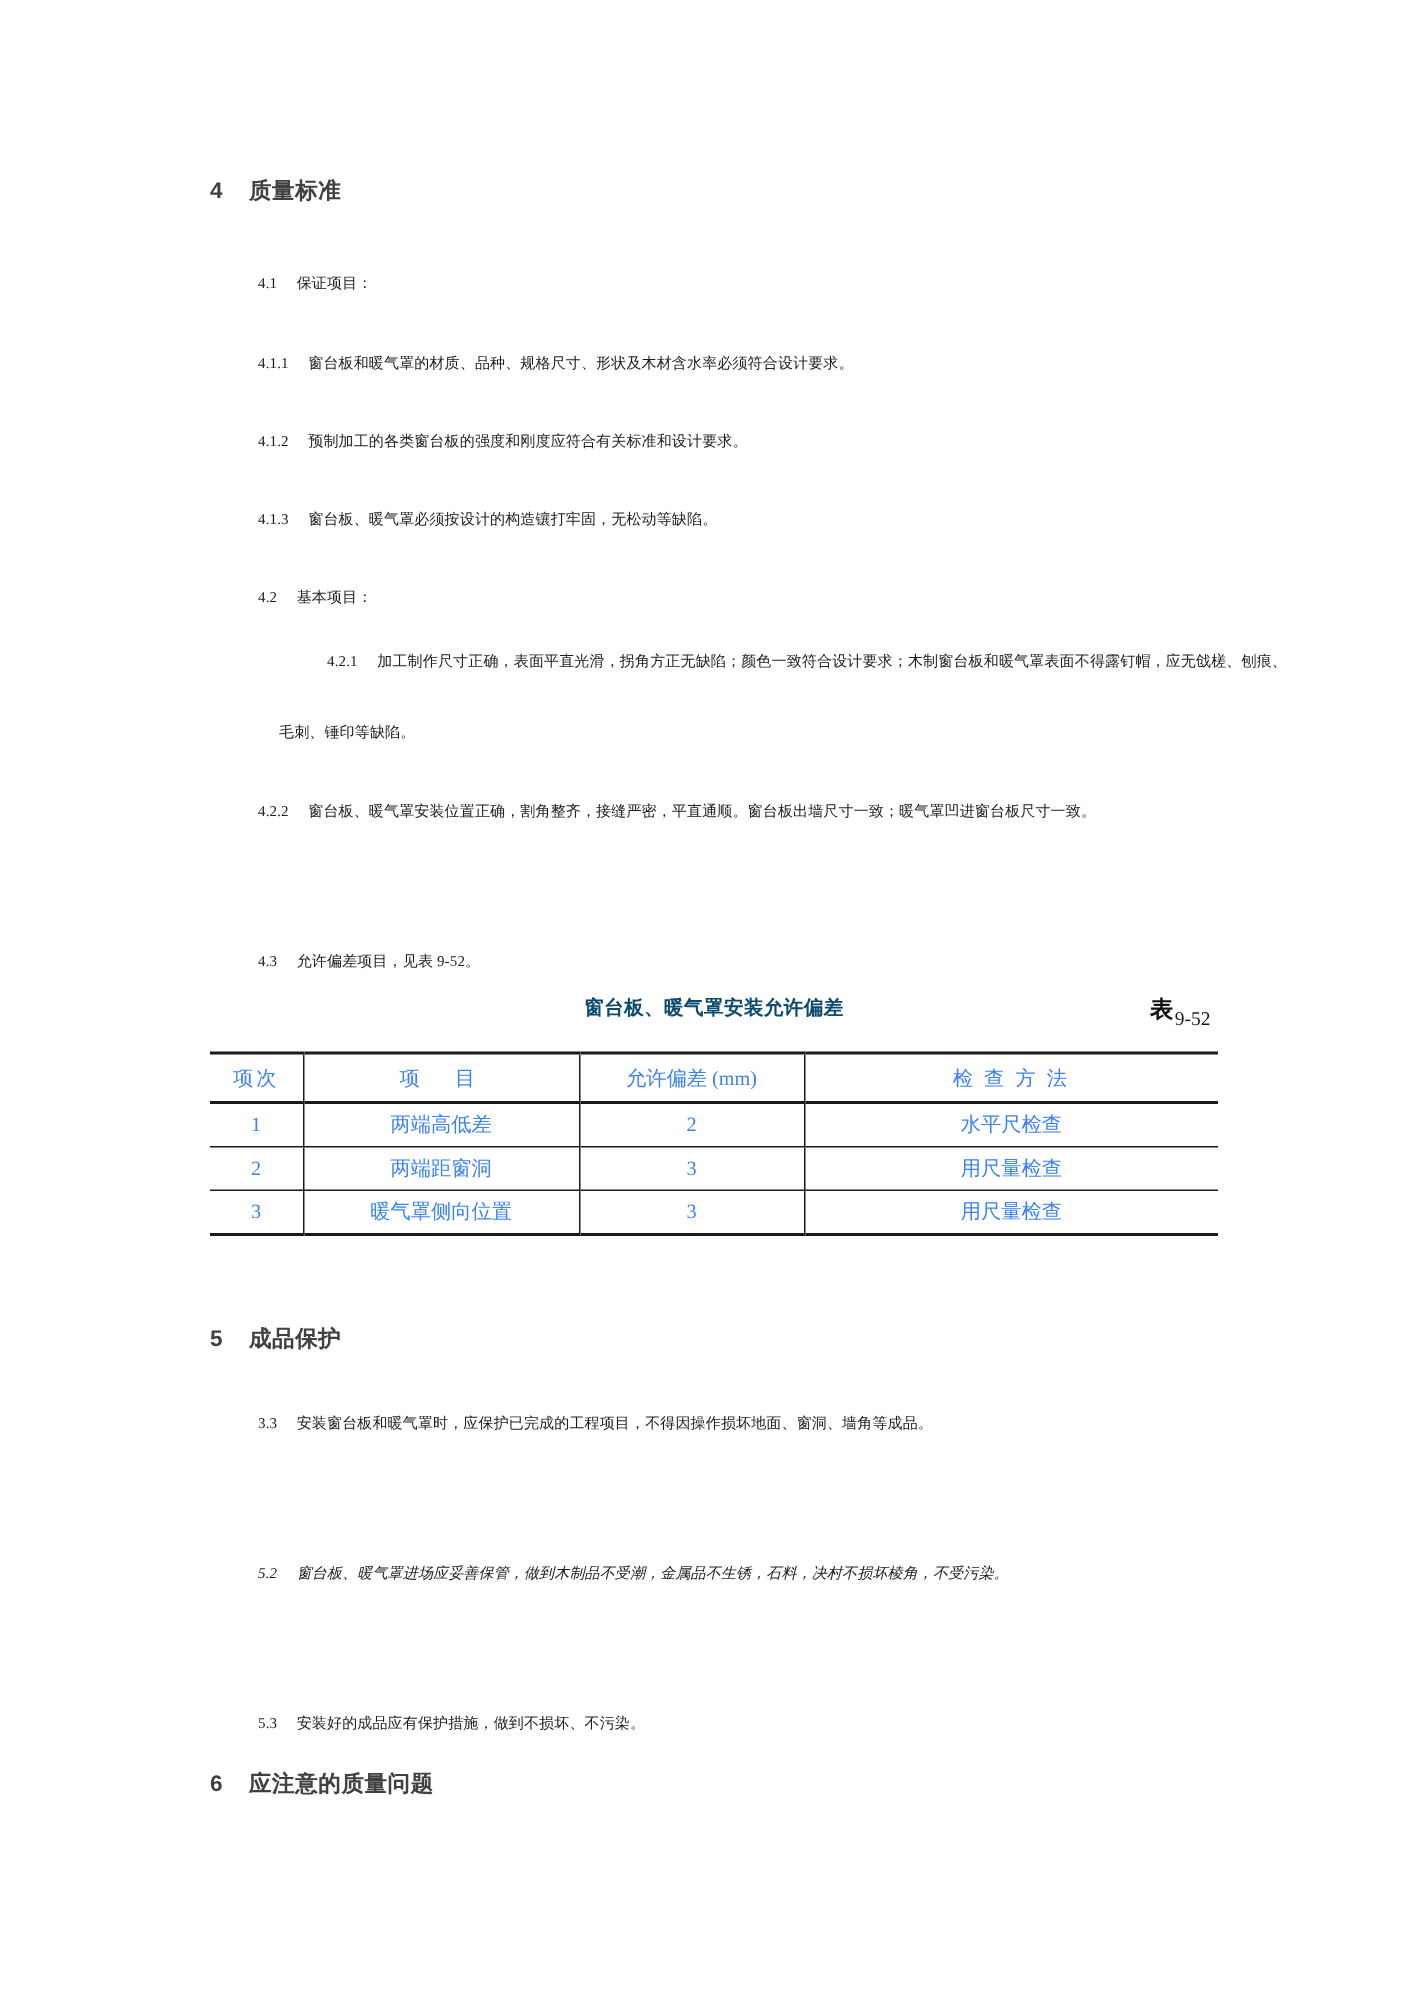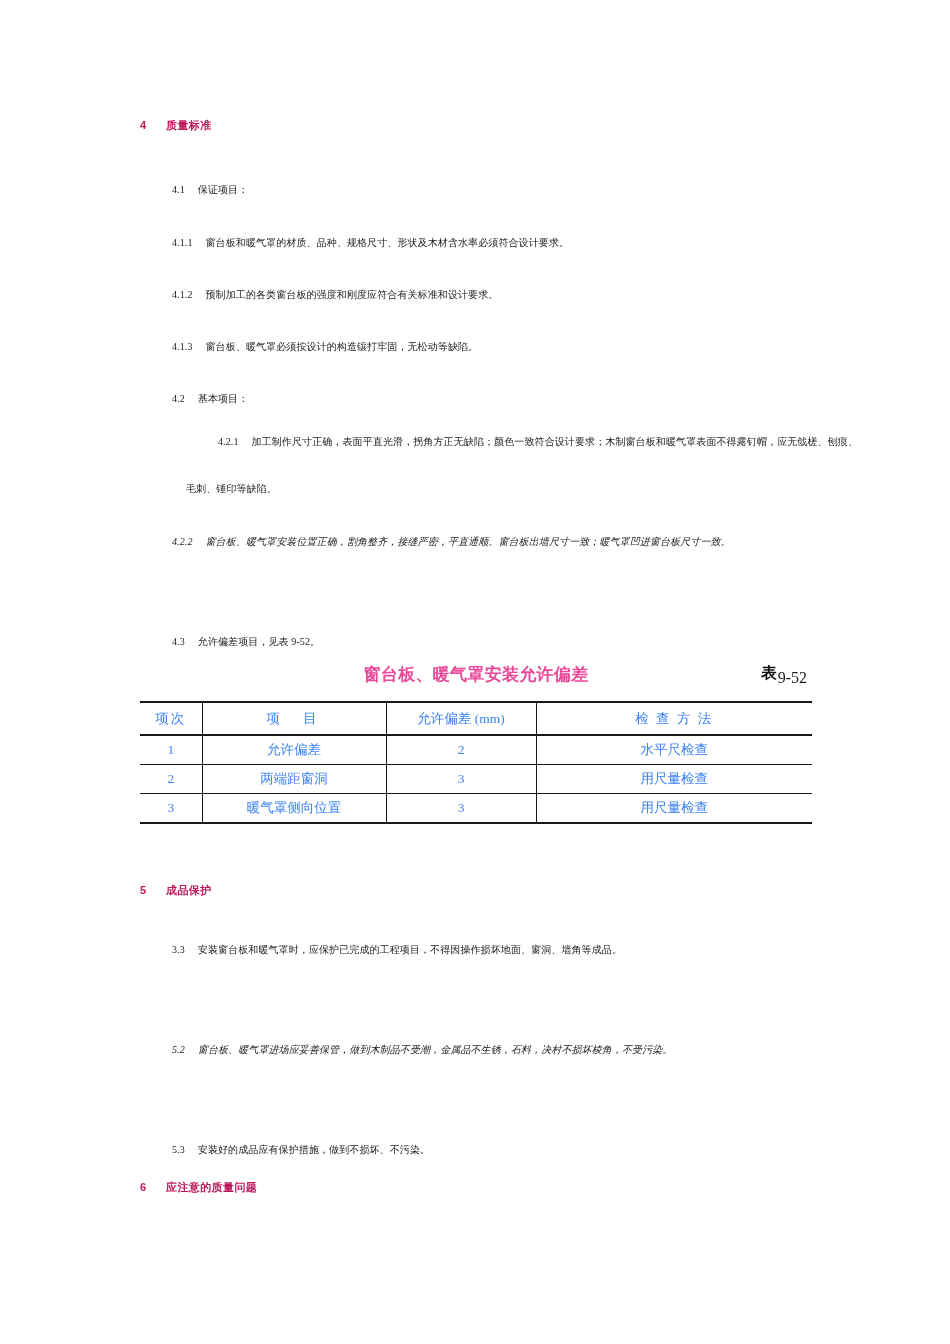--- a/index.html
+++ b/index.html
@@ -30,22 +30,22 @@
     position: absolute;
     left: 140px;
     top: 118px;
     width: 672px;
   }
 
   
   .section-heading {
     font-family: "Liberation Sans", "DejaVu Sans", sans-serif;
     font-weight: bold;
-    font-size: 11px;
-    color: #be185d;
+    font-size: 15px;
+    color: #404040;
     letter-spacing: 0.4px;
     margin: 0;
     padding: 0;
     white-space: nowrap;
   }
   .section-heading .num {
     display: inline-block;
     width: 26px;
   }
 
@@ -69,21 +69,21 @@
   }
 
   
   .blk-h4    { position: absolute; left: 0;  top: 0;    }
   .blk-41    { position: absolute; left: 0;  top: 48px; }
   .blk-411   { position: absolute; left: 0;  top: 101px; width: 672px; }
   .blk-412   { position: absolute; left: 0;  top: 153px; width: 672px; }
   .blk-413   { position: absolute; left: 0;  top: 205px; width: 672px; }
   .blk-42    { position: absolute; left: 0;  top: 257px; }
   .blk-421   { position: absolute; left: 0;  top: 300px; width: 672px; margin-left: 46px; }
-  .blk-422   { position: absolute; left: 0;  top: 400px; width: 672px; font-style: italic; }
+  .blk-422   { position: absolute; left: 0;  top: 400px; width: 672px; }
   .blk-43    { position: absolute; left: 0;  top: 500px; width: 672px; }
 
   .blk-h5    { position: absolute; left: 0;  top: 765px; }
   .blk-51    { position: absolute; left: 0;  top: 808px; width: 672px; }
   .blk-52    { position: absolute; left: 0;  top: 908px; width: 672px; font-style: italic; }
   .blk-53    { position: absolute; left: 0;  top: 1008px; width: 672px; }
   .blk-h6    { position: absolute; left: 0;  top: 1062px; }
 
   
   .table-block {
@@ -97,39 +97,39 @@
     height: 38px;
   }
   .table-caption {
     position: absolute;
     left: 0;
     right: 0;
     top: 0;
     text-align: center;
     font-family: "Liberation Sans", "DejaVu Sans", sans-serif;
     font-weight: bold;
-    font-size: 17px;
-    color: #ec4899;
+    font-size: 13px;
+    color: #0c4a6e;
     letter-spacing: 0.3px;
   }
   .table-number {
     position: absolute;
     right: 6px;
     top: 0;
     white-space: nowrap;
   }
   .table-number .tn-word {
     font-family: "Liberation Sans", "DejaVu Sans", sans-serif;
     font-weight: bold;
     font-size: 15.5px;
     color: #111111;
   }
   .table-number .tn-id {
     font-family: "Liberation Serif", "DejaVu Serif", serif;
-    font-size: 16px;
+    font-size: 13px;
     color: #1b1b1b;
     position: relative;
     top: 5px;
     left: 1px;
   }
 
   table.spec {
     border-collapse: collapse;
     width: 672px;
     table-layout: fixed;
@@ -232,21 +232,21 @@
           <tr>
             <th class="c0">项次</th>
             <th class="c1">项　目</th>
             <th class="c2">允许偏差 (mm)</th>
             <th class="c3">检 查 方 法</th>
           </tr>
         </thead>
         <tbody>
           <tr>
             <td class="c0">1</td>
-            <td class="c1">允许偏差</td>
+            <td class="c1">两端高低差</td>
             <td class="c2">2</td>
             <td class="c3">水平尺检查</td>
           </tr>
           <tr>
             <td class="c0">2</td>
             <td class="c1">两端距窗洞</td>
             <td class="c2">3</td>
             <td class="c3">用尺量检查</td>
           </tr>
           <tr>

